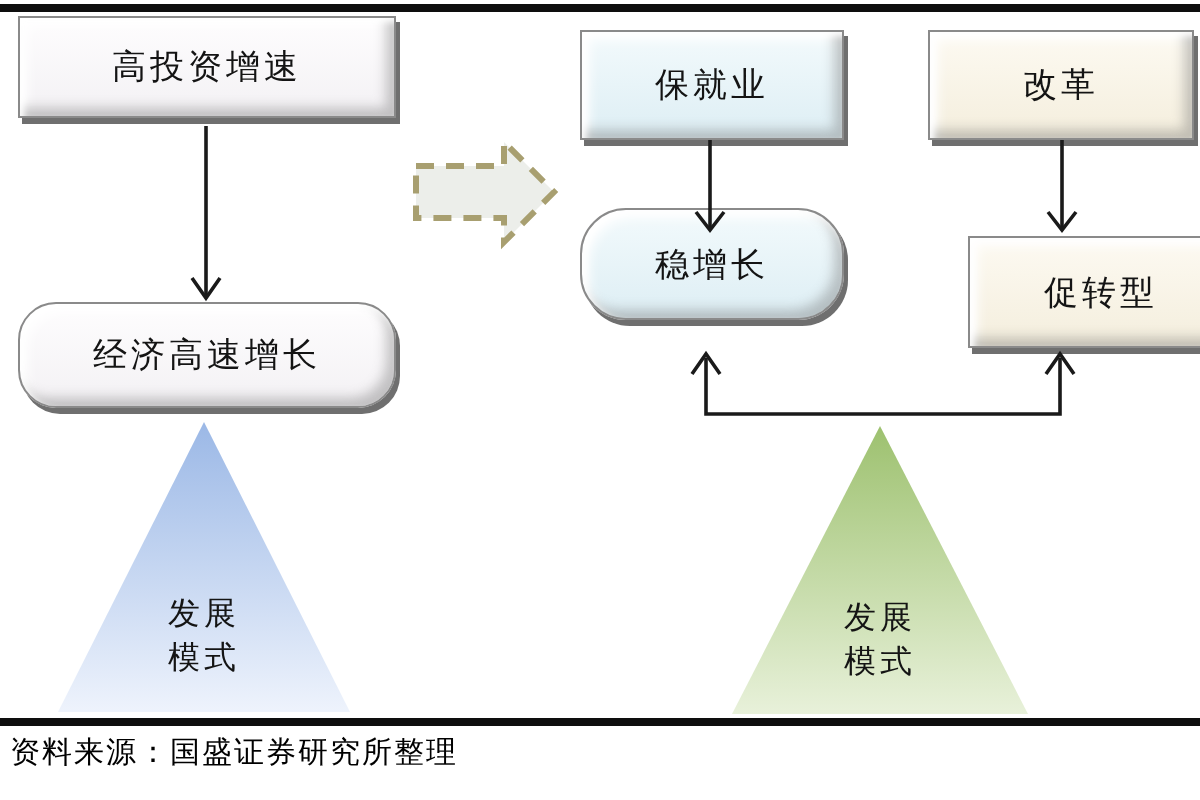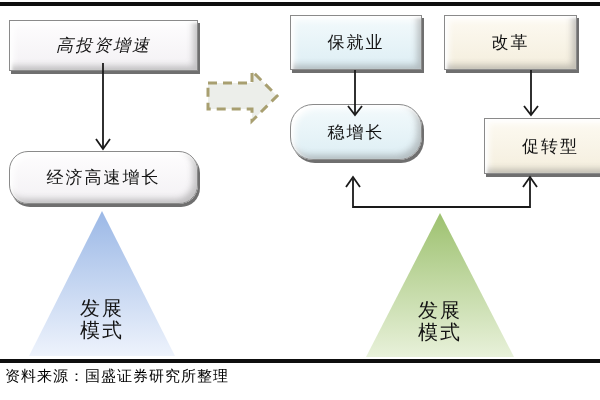--- a/index.html
+++ b/index.html
@@ -19,37 +19,37 @@
     position:absolute;
     display:flex;align-items:center;justify-content:center;
     font-size:17px;color:#141414;letter-spacing:2px;
     border:1px solid #8a8a8a;
     box-shadow: 2px 3px 0 0 #6f6f6f,
                 inset 2px 2px 3px rgba(255,255,255,0.95),
                 inset -4px -4px 6px rgba(110,110,110,0.38),
                 inset 4px 4px 6px rgba(255,255,255,0.9);
   }
   .box-white{ left:9px;  width:187px; background:linear-gradient(180deg,#fefdfe 0%,#f3f1f4 100%); }
-  .box-a{ top:20px; height:49px;font-style:italic; }
+  .box-a{ top:8px; height:49px; }
   .box-b{ top:151px; height:51px;border-radius:19px; }
   .box-cyan{ background:linear-gradient(180deg,#f3fafc 0%,#ddeef4 100%); }
   .box-cream{ background:linear-gradient(180deg,#fdfaf2 0%,#f4eedd 100%); }
   .box-c{ left:290px; top:15px;  width:130px; height:53px; }
-  .box-d{ left:444px; top:15px;  width:131px; height:53px; }
+  .box-d{ left:464px; top:15px;  width:131px; height:53px; }
   .box-e{ left:290px; top:104px; width:130px; height:54px;border-radius:23px; }
   .box-f{ left:464px; top:118px; width:131px; height:54px;margin-left:20px; }
   .overlay{
     position:absolute;left:0;top:0;width:600px;height:400px;
     pointer-events:none;
   }
   .tri-label{
     position:absolute;
     width:90px;
     text-align:center;
-    font-size:20px;line-height:22px;color:#141414;letter-spacing:2px;
+    font-size:16px;line-height:22px;color:#141414;letter-spacing:2px;
   }
   .tri-label span{display:block;}
   .tri-label.blue{ left:57px;  top:297px; }
   .tri-label.green{ left:395px; top:299px; }
   .source-note{
     position:absolute;left:5px;top:367px;
     font-family:"Liberation Sans","DejaVu Sans",sans-serif;
     font-weight:normal;font-size:15px;color:#000;letter-spacing:1px;
   }
 </style>

